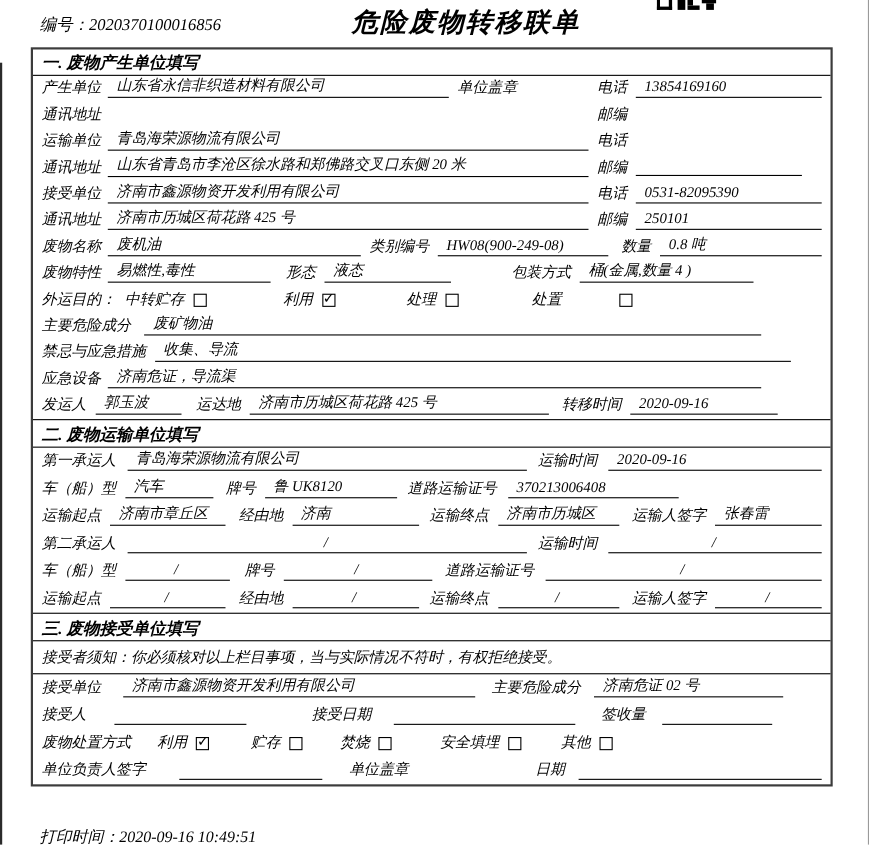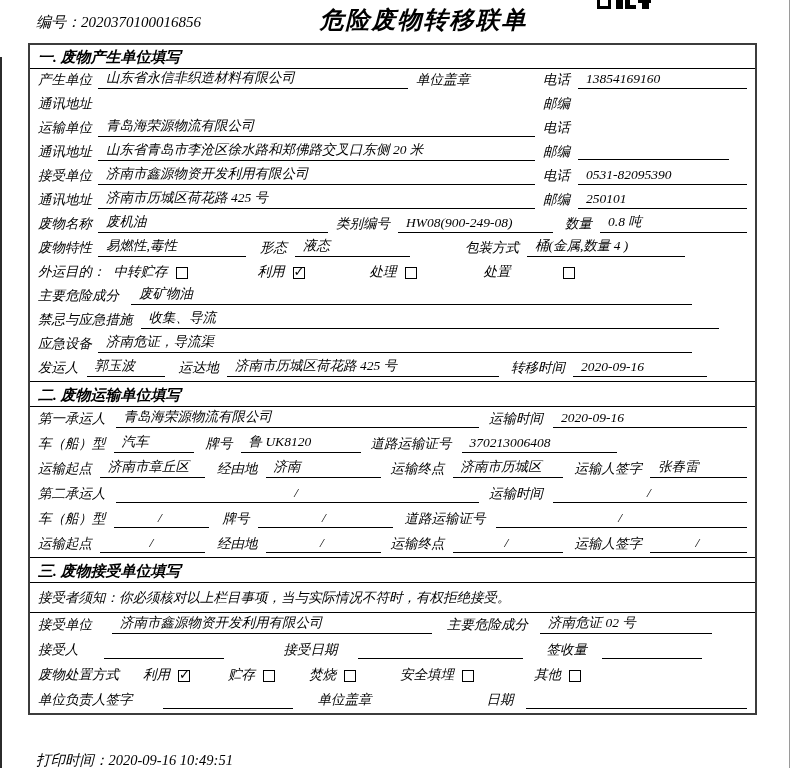--- a/index.html
+++ b/index.html
@@ -271,21 +271,21 @@
         <span class="cb"></span>
       </span>
       <span class="opt" style="margin-left:34px;">
         <span class="lbl">焚烧</span>
         <span class="cb"></span>
       </span>
       <span class="opt" style="margin-left:44px;">
         <span class="lbl">安全填埋</span>
         <span class="cb"></span>
       </span>
-      <span class="opt" style="margin-left:60px;">
+      <span class="opt" style="margin-left:36px;">
         <span class="lbl">其他</span>
         <span class="cb"></span>
       </span>
     </div>
 
     <div class="row r25">
       <span class="lbl">单位负责人签字</span>
       <span class="val" style="width:130px;margin-left:30px;"></span>
       <span class="lbl" style="margin-left:25px;">单位盖章</span>
       <span class="lbl" style="margin-left:115px;">日期</span>

